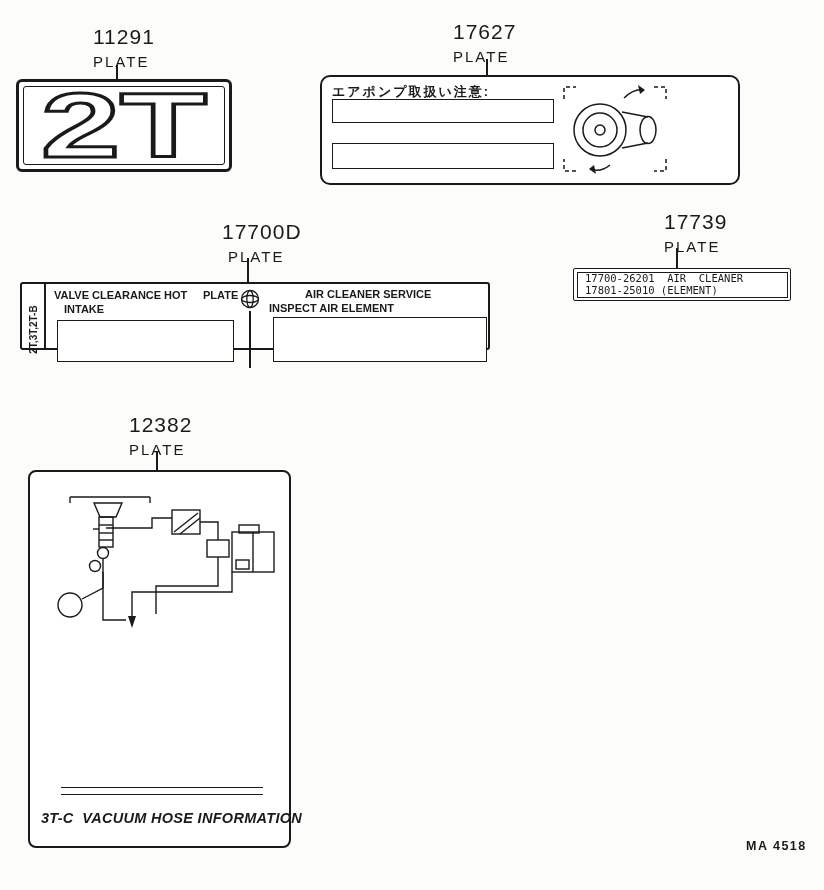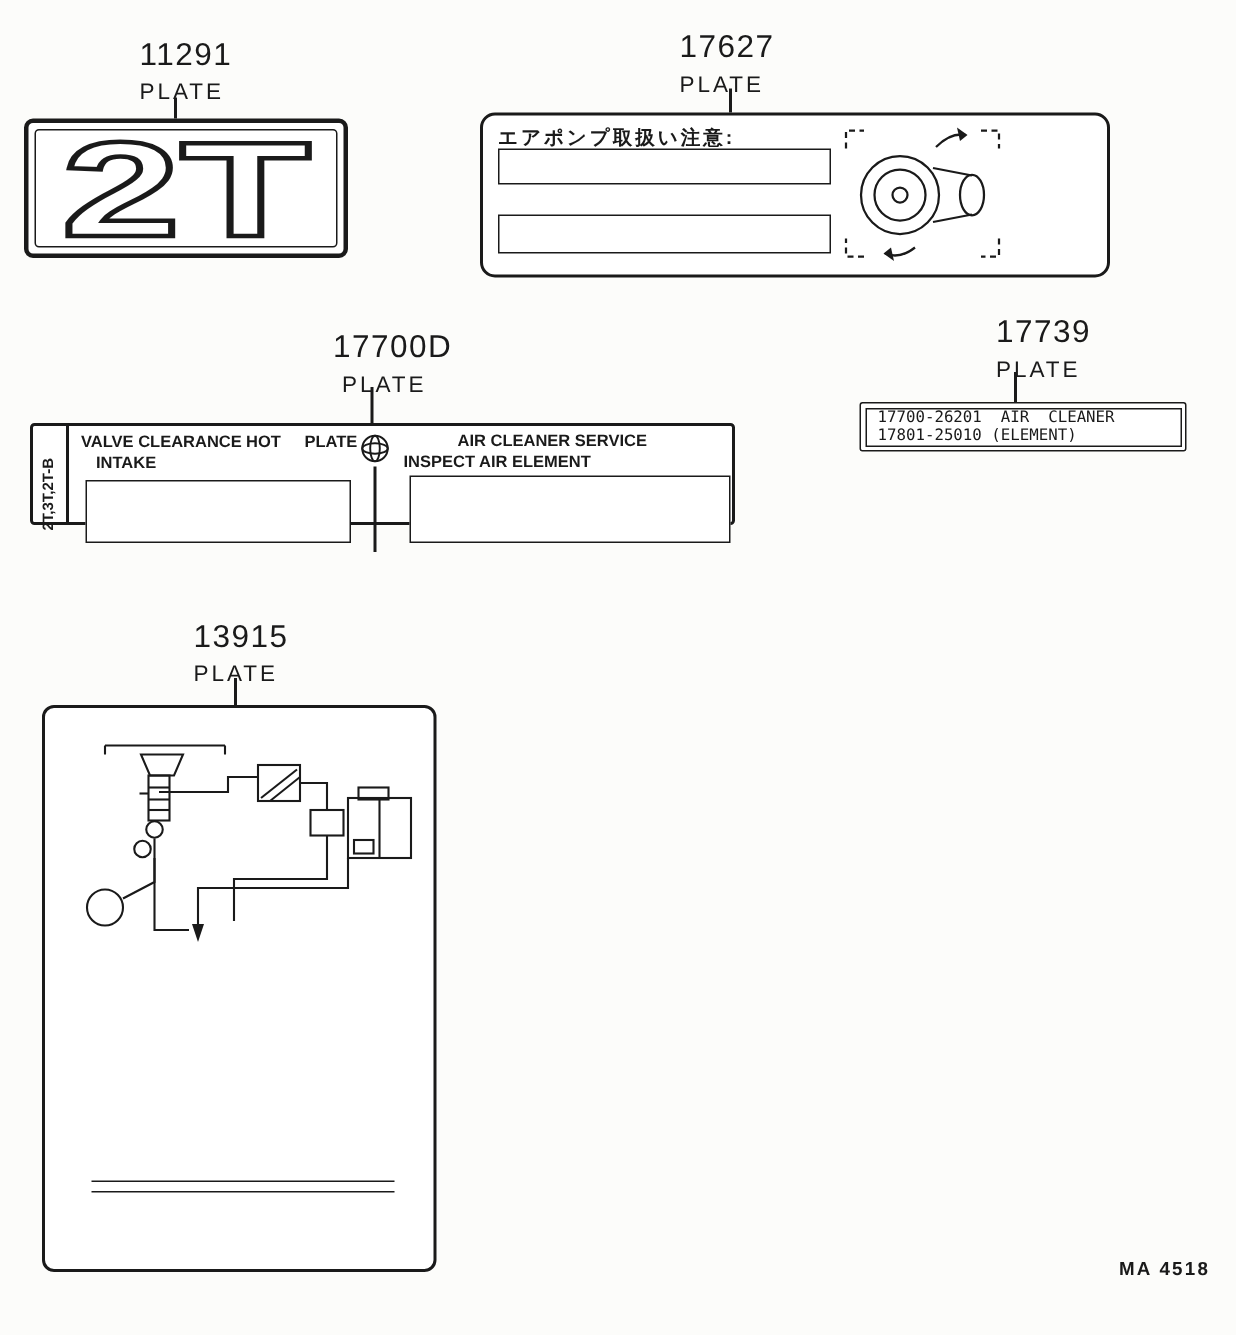--- a/index.html
+++ b/index.html
@@ -108,21 +108,21 @@
   </div>
   <div class="leader" style="left:676px; top:248px; height:20px;"></div>
 
   <div class="plate" style="left:573px; top:268px; width:218px; height:33px; border-width:1.6px; border-radius:2px;">
     <div class="inner-frame" style="left:2.5px; top:2.5px; right:2.5px; bottom:2.5px;"></div>
     <div class="plate-text mono" style="left:11px; top:4px; font-size:10.5px; line-height:11.5px;">17700-26201  AIR  CLEANER</div>
     <div class="plate-text mono" style="left:11px; top:16px; font-size:10.5px; line-height:11.5px;">17801-25010 (ELEMENT)</div>
   </div>
 
   <div class="callout" style="left:129px; top:413px;">
-    <div class="callout-num">13915</div>
+    <div class="callout-num">12382</div>
     <div class="callout-label">PLATE</div>
   </div>
   <div class="leader" style="left:156px; top:452px; height:18px;"></div>
 
   <div class="plate" style="left:28px; top:470px; width:263px; height:378px; border-width:2.4px; border-radius:8px;">
     <svg class="abs" style="left:6px; top:8px;" width="246" height="300" viewBox="0 0 246 300">
       <g fill="none" stroke="#1a1a1a" stroke-width="1.4">
         <line x1="34" y1="17" x2="114" y2="17"></line>
         <line x1="34" y1="17" x2="34" y2="23"></line>
         <line x1="114" y1="17" x2="114" y2="23"></line>
@@ -146,17 +146,18 @@
         <rect x="203" y="45" width="20" height="8"></rect>
         <line x1="217" y1="52" x2="217" y2="92"></line>
         <rect x="200" y="80" width="13" height="9"></rect>
         <polyline points="182,77 182,106 120,106 120,134"></polyline>
         <polyline points="196,92 196,112 96,112 96,138"></polyline>
         <polyline points="67,92 67,140 90,140"></polyline>
       </g>
       <polygon points="92,136 100,136 96,148" fill="#1a1a1a"></polygon>
     </svg>
     <div class="abs" style="left:31px; top:315px; width:202px; height:8px; border-top:1.5px solid #1a1a1a; border-bottom:1.5px solid #1a1a1a;"></div>
+    <div class="plate-text" style="left:11px; top:338px; font-size:14.5px; font-style:italic; letter-spacing:0.3px; white-space:pre;">3T-C  VACUUM HOSE INFORMATION</div>
   </div>
 
   <div class="abs" style="left:746px; top:839px; font-size:12.5px; font-weight:700; letter-spacing:1.5px;">MA 4518</div>
 
 </div>
 
 </body></html>

